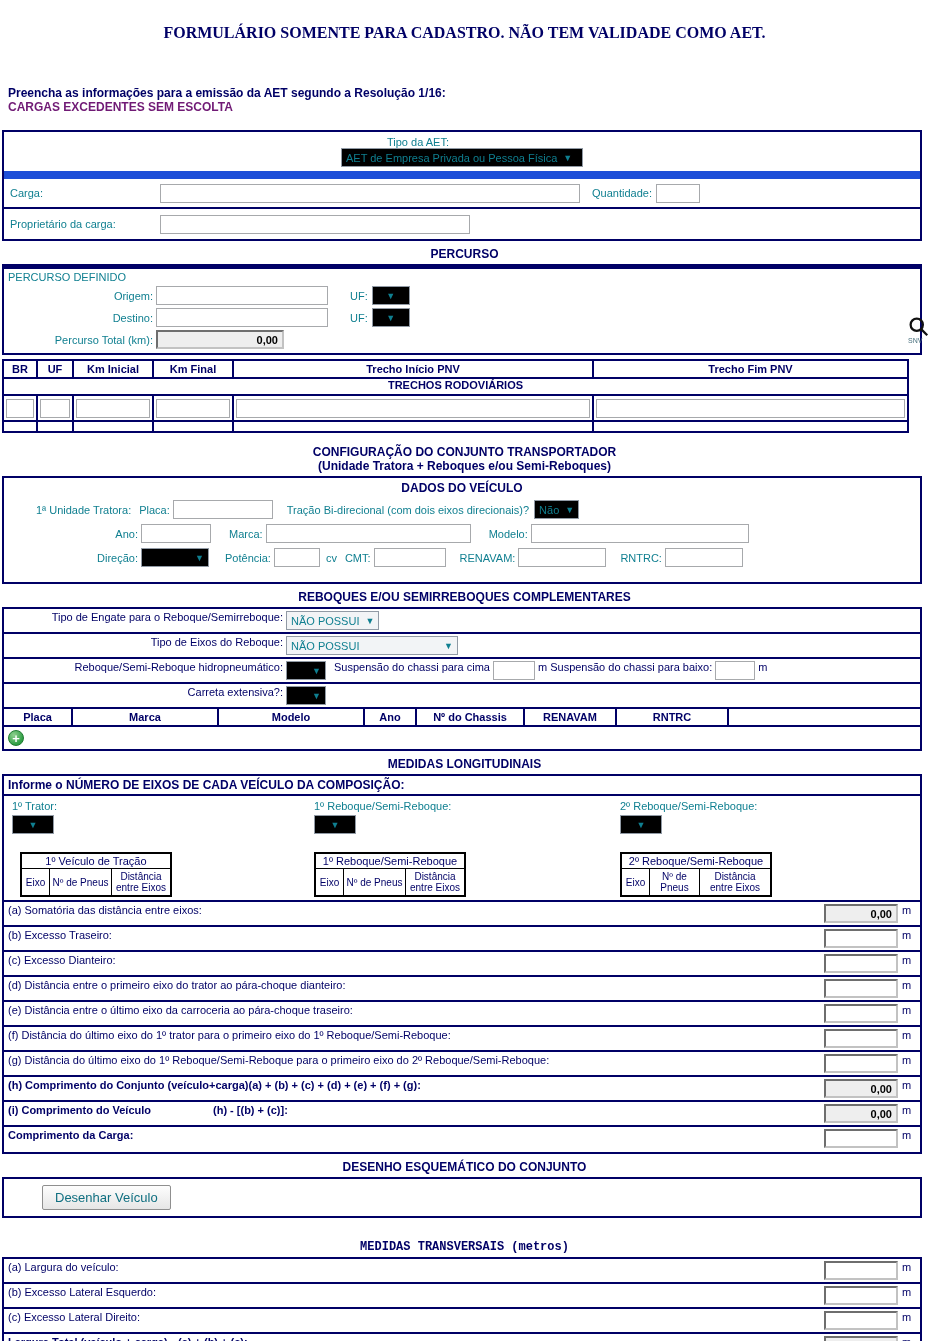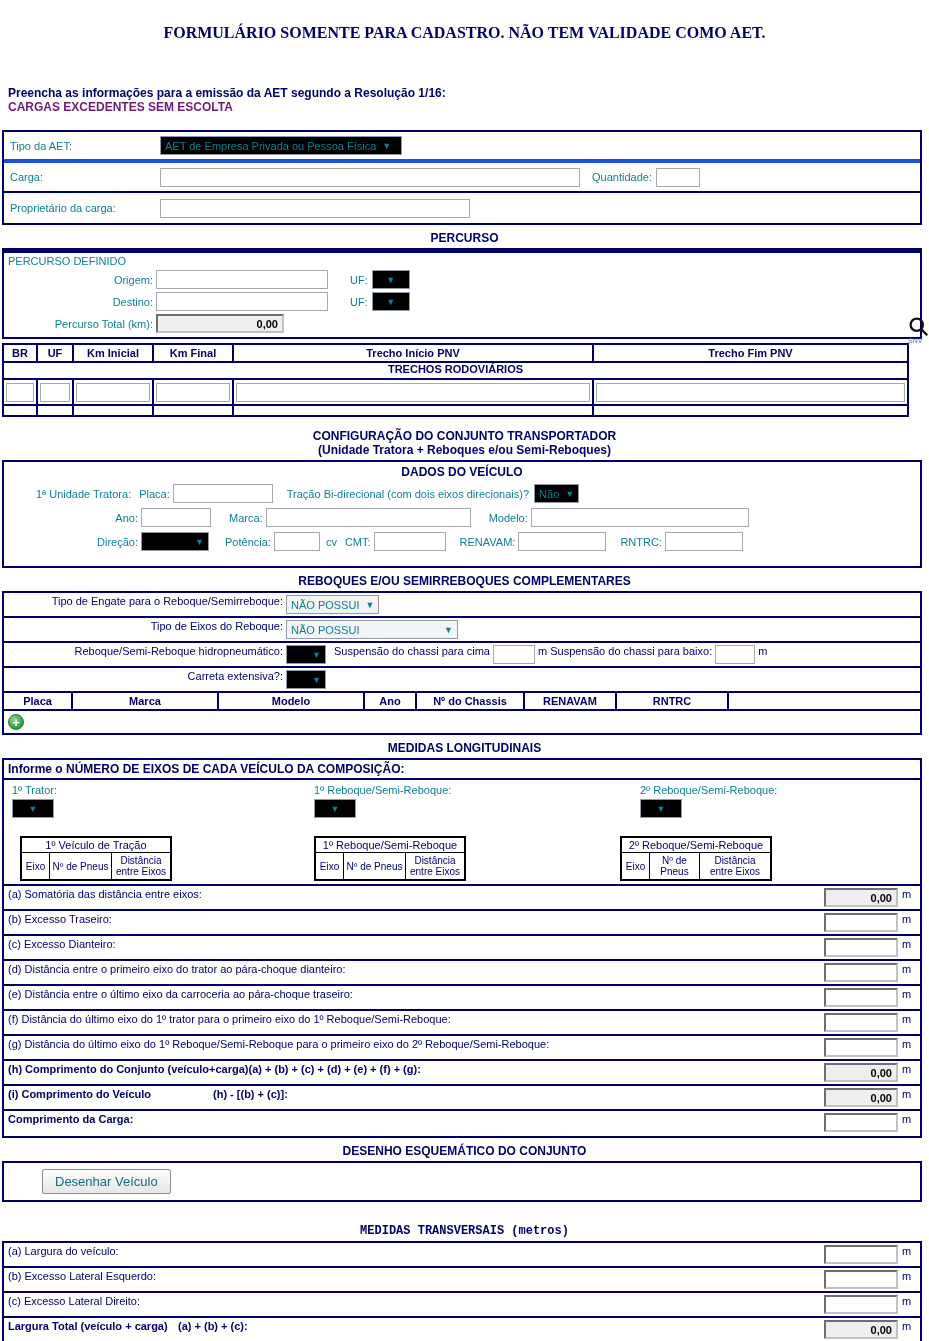--- a/index.html
+++ b/index.html
@@ -20,21 +20,21 @@
   .intro { margin: 44px 0 0 8px; font-weight: bold; font-size: 12px; }
   .intro .l2 { font-size: 12px; }
 
   .sect-h { text-align:center; font-weight:bold; font-size:12px; color:#000066; margin:6px 0 3px 0; }
   .sect-h.two { margin-bottom:0; }
 
   .box { border:2px solid #000066; margin:0 7px 0 2px; background:#fff; }
 
   
   .tf-row { display:flex; align-items:center; padding:4px 6px; min-height:30px; }
-  .tf-sep-thick { border-bottom:4px solid #1d4ed8; }
+  .tf-sep-thick { border-bottom:8px solid #1d4ed8;flex-direction:column; }
   .tf-sep { border-bottom:2px solid #000066; }
 
   
   .sel {
     display:inline-flex; align-items:center; height:19px;
     border:1px solid #919aa5; background:#000000; color:#0f7f90; font-size:11px;
     padding:0 4px; white-space:nowrap;
   }
   .sel .arr { color:#0f7f90; font-size:9px; margin-left:6px; }
   .sel.center { justify-content:center; }
@@ -328,21 +328,21 @@
     </div>
     <div class="mini" style="position:absolute;left:310px;top:56px;width:152px;">
       <div class="ttl">1º Reboque/Semi-Reboque</div>
       <div class="cols" style="height:26px;">
         <span style="width:28px;">Eixo</span>
         <span style="width:62px;">Nº de Pneus</span>
         <span style="flex:1;">Distância entre Eixos</span>
       </div>
     </div>
 
-    <div style="position:absolute;left:636px;top:4px;">
+    <div style="position:absolute;left:616px;top:4px;">
       <div class="teal">2º Reboque/Semi-Reboque:</div>
       <span class="sel center" style="width:42px;margin-top:3px;">
           <span class="arr">▼</span>
         </span>
     </div>
     <div class="mini" style="position:absolute;left:616px;top:56px;width:152px;">
       <div class="ttl">2º Reboque/Semi-Reboque</div>
       <div class="cols" style="height:26px;">
         <span style="width:28px;">Eixo</span>
         <span style="width:50px;">Nº de Pneus</span>

